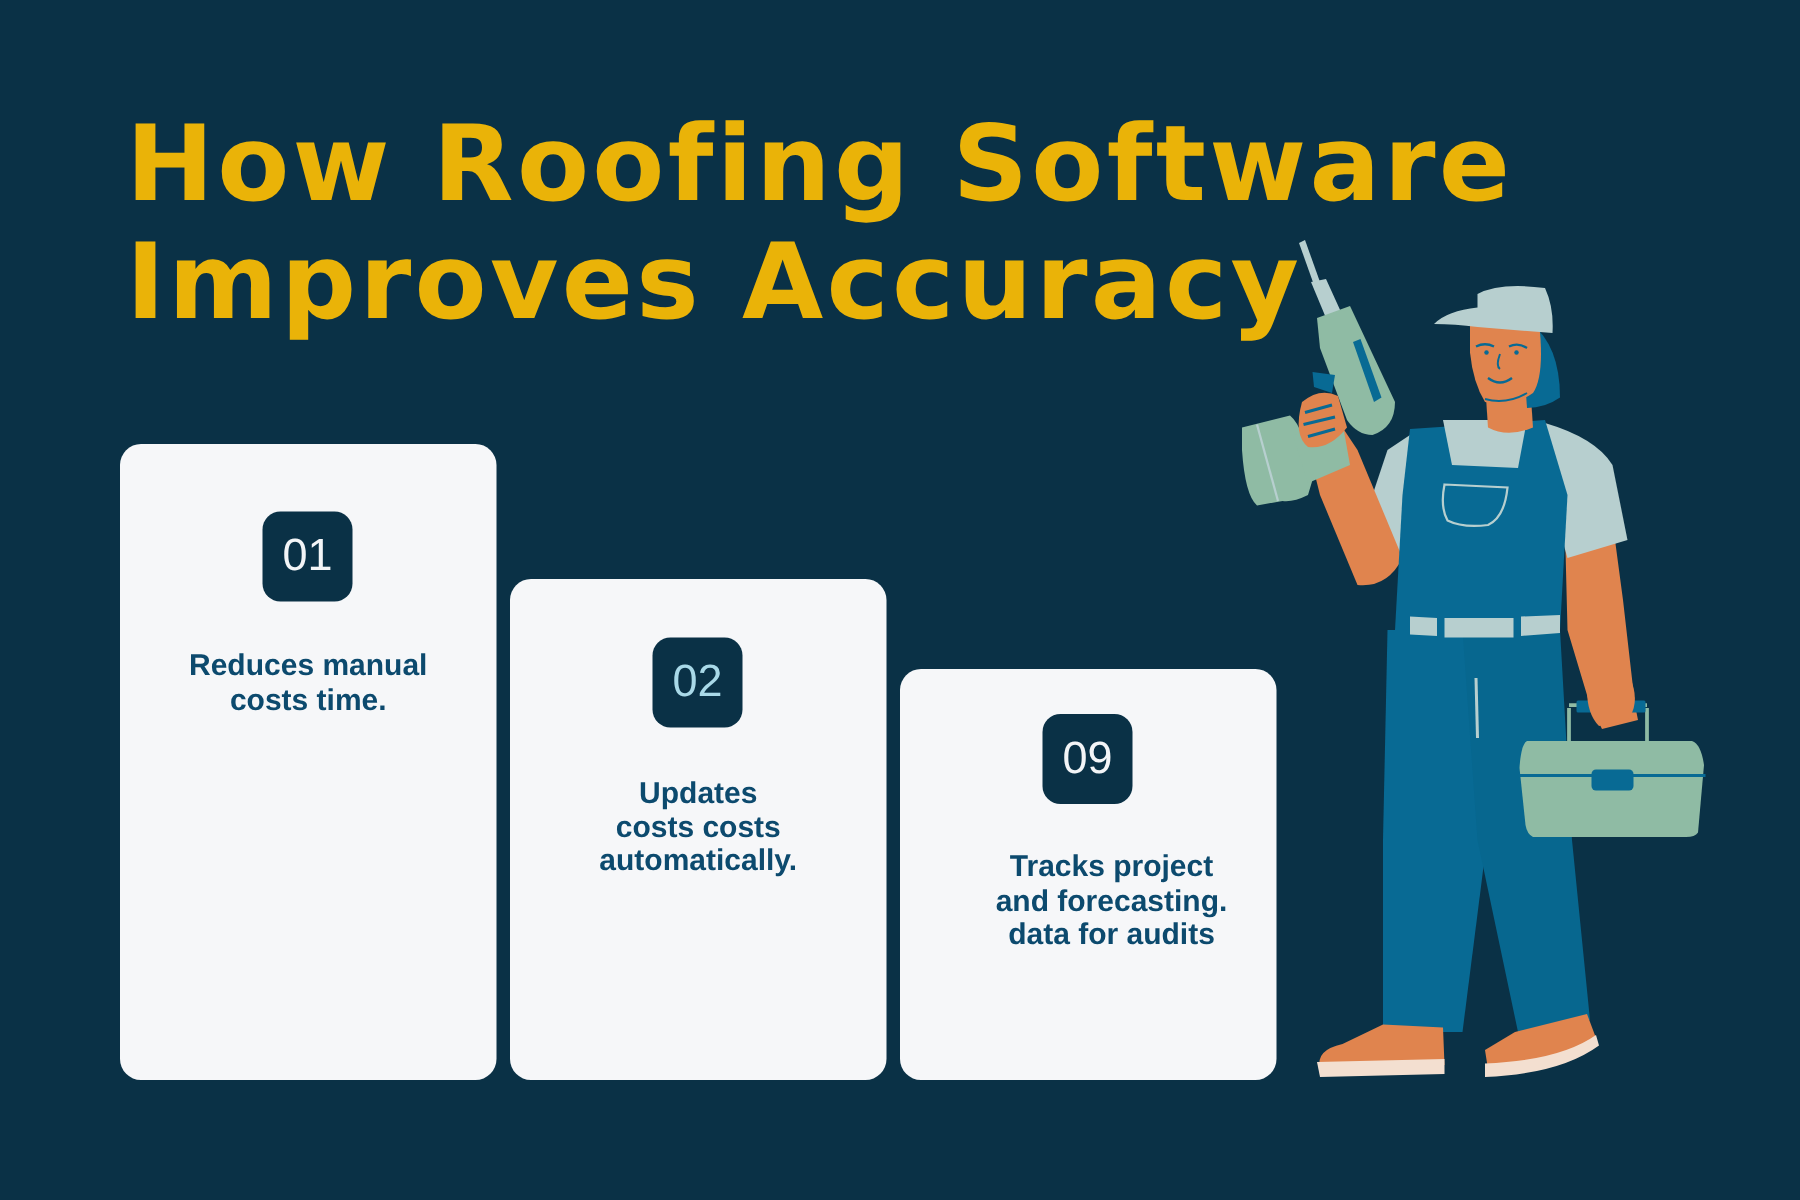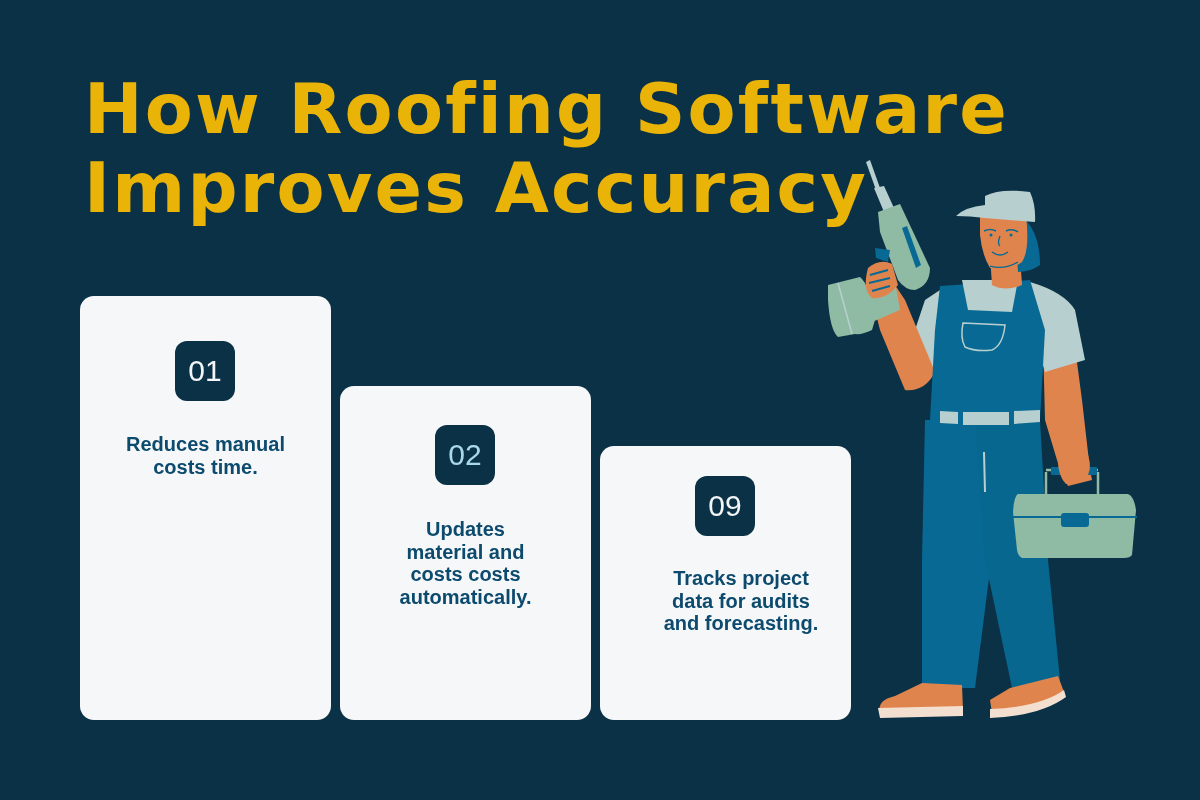--- a/index.html
+++ b/index.html
@@ -80,32 +80,31 @@
   <div class="card-text">
     <span>Reduces manual</span>
     <span>costs time.</span>
   </div>
 </div>
 
 <div class="card card-2">
   <div class="badge">02</div>
   <div class="card-text">
     <span>Updates</span>
-    <span>material and</span>
     <span>costs costs</span>
     <span>automatically.</span>
   </div>
 </div>
 
 <div class="card card-3">
   <div class="badge">09</div>
   <div class="card-text">
     <span>Tracks project</span>
+    <span>and forecasting.</span>
     <span>data for audits</span>
-    <span>and forecasting.</span>
   </div>
 </div>
 
 <svg class="illustration" viewBox="820 150 330 580" xmlns="http://www.w3.org/2000/svg">
 
   <g>
     <path d="M925 420 L1000 420 L990 570 L975 688 L922 688 L922 560 Z" fill="#086a94"></path>
     <path d="M975 420 L1040 420 L1048 560 L1060 680 L1012 688 L985 560 Z" fill="#07678f"></path>
     <path d="M984 452 L985 492" stroke="#b7cfcf" stroke-width="2"></path>
   </g>

